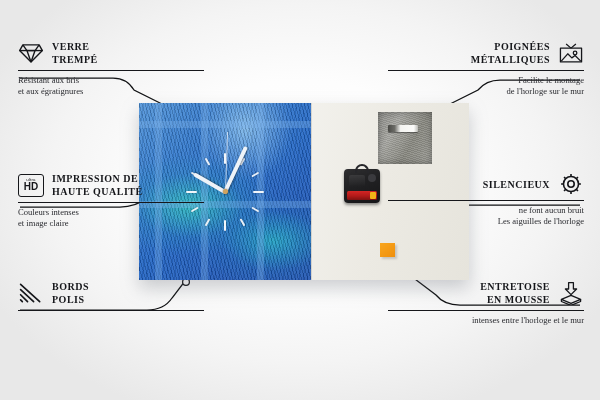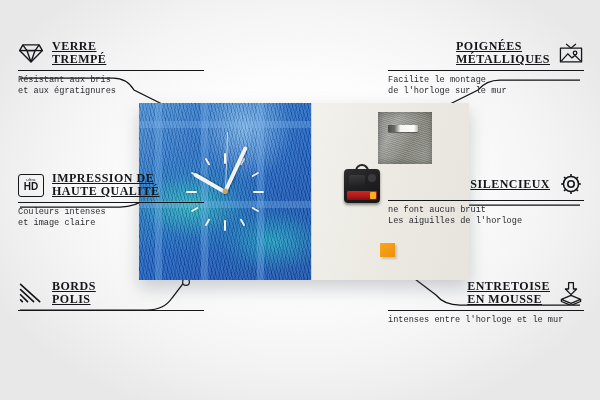--- a/index.html
+++ b/index.html
@@ -96,32 +96,32 @@
 
   #foam-spacer{ position:absolute; left:68px; top:140px; width:15px; height:14px;
     background:linear-gradient(140deg,#f9a61e 0%, #ef8f0c 100%);
     box-shadow:2px 2px 2px rgba(0,0,0,.16); }
 
   
   .feat{ position:absolute; width:200px; }
   .feat .head{ display:flex; align-items:center; gap:8px; }
   .feat .title{
     font-family:"Liberation Serif", serif;
-    font-weight:bold; font-size:12px; line-height:13px;
-    letter-spacing:.5px; color:#15161a; text-transform:uppercase;text-decoration:underline;
+    font-weight:bold; font-size:10px; line-height:13px;
+    letter-spacing:.5px; color:#15161a; text-transform:uppercase;
   }
   .feat .rule{ height:1px; background:#16171b; margin:4px 0 4px; }
   .feat .desc{
-    font-family:Liberation Mono, monospace;
+    font-family:Liberation Serif, serif;
     font-size:8.6px; line-height:11px; color:#2a2b30;
   }
   .feat.left .head{ justify-content:flex-start; }
   .feat.left .title, .feat.left .desc{ text-align:left; }
   .feat.right .head{ justify-content:flex-end; flex-direction:row; }
-  .feat.right .title, .feat.right .desc{ }
+  .feat.right .title, .feat.right .desc{ text-align:right; }
 
   .ico{ flex:0 0 auto; width:26px; height:24px; color:#15161a; }
   .ico svg{ width:100%; height:100%; display:block; }
 
   
   .hdbox{ flex:0 0 auto; width:26px; height:23px; border:1.4px solid #15161a;
     border-radius:3px; display:flex; flex-direction:column;
     align-items:center; justify-content:center; color:#15161a; }
   .hdbox .u{ font-family:"Liberation Sans", sans-serif; font-size:4.4px;
     letter-spacing:.2px; line-height:4.6px; }

